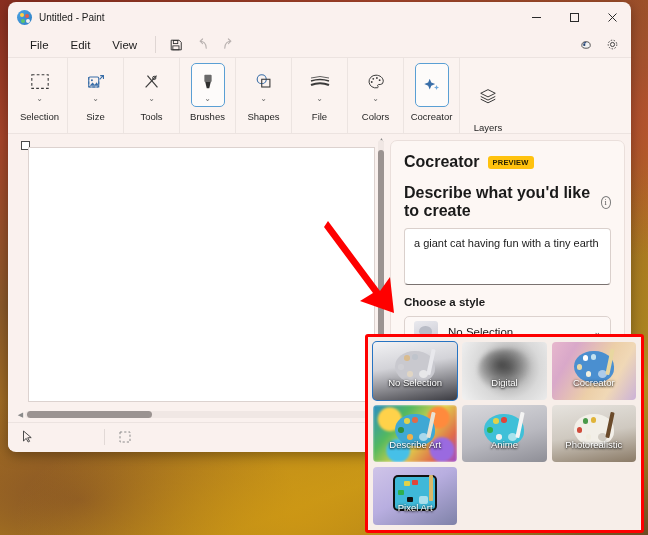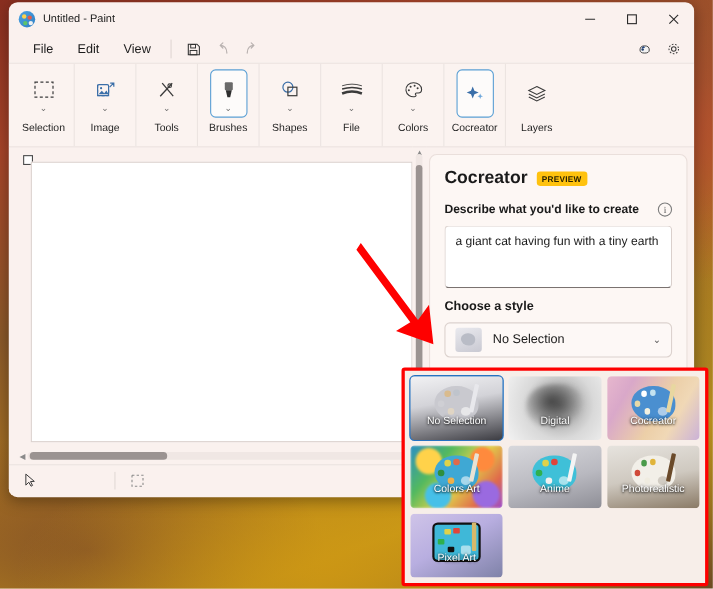--- a/index.html
+++ b/index.html
@@ -69,21 +69,21 @@
     height: 76px; display: flex; align-items: stretch;
     border-top: 1px solid #ece3e0;
     background: #fbf3f0;
     padding-left: 4px;
   }
   .ribbon-group {
     width: 56px; display: flex; flex-direction: column; align-items: center;
     justify-content: flex-start; padding-top: 5px;
     border-right: 1px solid #ece4e1; position: relative;
   }
-  .ribbon-group:last-child { border-right: none; }
+  .ribbon-group:last-child { border-right: none; justify-content: flex-end; }
   .rg-btn {
     width: 34px; height: 44px; border-radius: 5px; display:flex;
     flex-direction: column; align-items:center; justify-content:center;
     position: relative;
   }
   .rg-btn.active { border: 1.4px solid #5a9fd4; background: #fdfbfa; }
   .rg-icon { height: 26px; display:flex; align-items:center; justify-content:center; }
   .rg-chev { font-size: 8px; color: #6e6e6e; line-height: 6px; margin-top:1px; }
   .rg-label { font-size: 9.5px; color: #1f1f1f; margin-top: 4px; }
   
@@ -129,21 +129,21 @@
     background: #fdf7f4; border: 1px solid #eadfdb; border-radius: 7px;
     height: 100%; padding: 12px 13px 0 13px;
   }
   .cc-head { display:flex; align-items:center; gap:8px; }
   .cc-title { font-size: 16px; font-weight: bold; color:#1a1a1a; }
   .preview-badge {
     background:#ffc20e; color:#2a2200; font-size:7.5px; font-weight:bold;
     padding: 2px 5px; border-radius:3px; letter-spacing:0.2px;
   }
   .cc-sub-row { display:flex; align-items:center; justify-content:space-between; margin-top:13px; }
-  .cc-sub { font-size:11px; font-weight:bold; color:#1a1a1a; }
+  .cc-sub { font-size:16px; font-weight:bold; color:#1a1a1a; }
   .info-icon {
     width:13px; height:13px; border:1.2px solid #7d7d7d; border-radius:50%;
     font-size:8.5px; color:#555; display:flex; align-items:center; justify-content:center;
     font-family:"Liberation Serif", serif;
   }
   .prompt-box {
     margin-top:8px; height:57px; background:#fff; border:1px solid #dad0cc;
     border-bottom:1.6px solid #7a7270; border-radius:4px;
     padding:7px 9px; font-size:11px; color:#1a1a1a; line-height:1.35;
   }
@@ -315,21 +315,21 @@
           <svg width="20" height="20" viewBox="0 0 22 22">
             <path d="M3 5.5 v11 h11 v-6" fill="none" stroke="#3a6ea8" stroke-width="1.2" stroke-dasharray="3 2"></path>
             <rect x="3" y="5.5" width="11" height="11" rx="1.4" fill="none" stroke="#3a6ea8" stroke-width="1.2"></rect>
             <circle cx="6.5" cy="9" r="1.1" fill="#3a6ea8"></circle>
             <path d="M4 15 l3.2-3.4 2.4 2.4 2.2-2.6 2.2 3.6z" fill="#3a6ea8"></path>
             <path d="M15 8 l4-4 M15.6 4 h3.6 v3.6" fill="none" stroke="#3a6ea8" stroke-width="1.2"></path>
           </svg>
         </div>
         <div class="rg-chev">⌄</div>
       </div>
-      <div class="rg-label">Image</div>
+      <div class="rg-label">Size</div>
     </div>
 
     <div class="ribbon-group">
       <div class="rg-btn">
         <div class="rg-icon">
           <svg width="20" height="20" viewBox="0 0 22 22">
             <path d="M4 17 L16 4" stroke="#3a3a3a" stroke-width="1.3" fill="none"></path>
             <path d="M17 17 L6 4" stroke="#3a3a3a" stroke-width="1.3" fill="none"></path>
             <circle cx="13.5" cy="6.5" r="1.8" fill="none" stroke="#3a3a3a" stroke-width="1.1"></circle>
           </svg>
@@ -527,21 +527,21 @@
       <div class="bg-digi"></div>
       <div class="palette">
         <div class="pal-body" style="background:#3fa8d4"></div>
         <div class="pal-hole"></div>
         <div class="dot" style="background:#e0d24a;left:9px;top:4px"></div>
         <div class="dot" style="background:#2e8f3e;left:3px;top:13px"></div>
         <div class="dot" style="background:#e06a4a;left:17px;top:3px"></div>
         <div class="dot" style="background:#f0b04a;left:12px;top:20px"></div>
         <div class="brush" style="background:#e8e2d4"></div>
       </div>
-      <div class="tile-label">Colors Art</div>
+      <div class="tile-label">Describe Art</div>
     </div>
 
     <div class="tile">
       <div class="bg-anime"></div>
       <div class="palette">
         <div class="pal-body" style="background:#3fc0d8"></div>
         <div class="pal-hole"></div>
         <div class="dot" style="background:#e0d24a;left:9px;top:4px"></div>
         <div class="dot" style="background:#2eb04e;left:3px;top:13px"></div>
         <div class="dot" style="background:#e0443a;left:17px;top:3px"></div>

